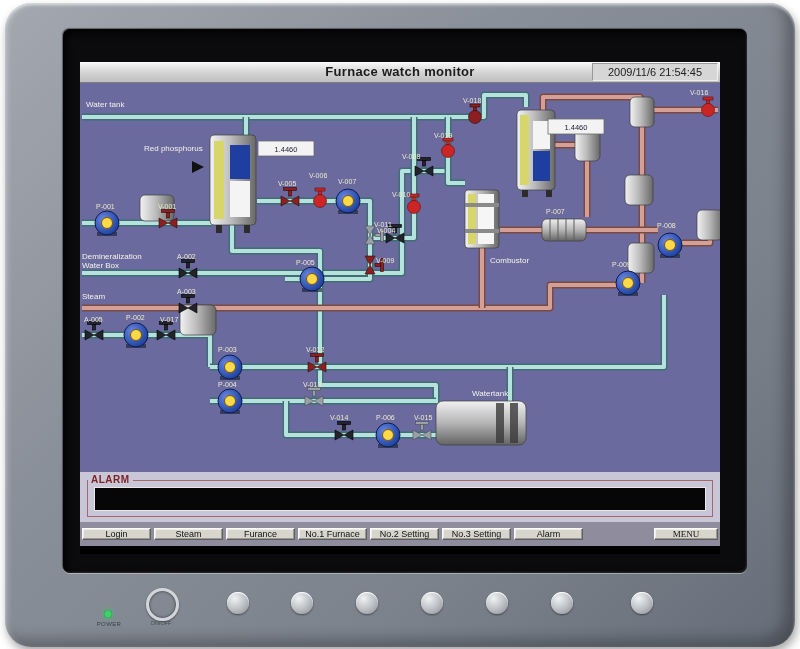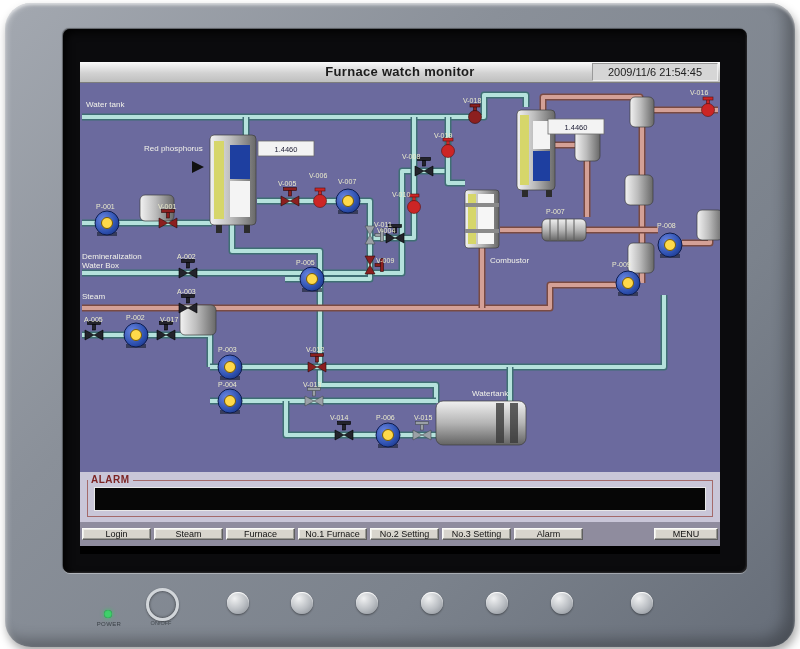--- a/index.html
+++ b/index.html
@@ -57,21 +57,21 @@
   
   .nav-row{position:relative;height:24px;background:#8f8c9e;display:flex;align-items:center;
     padding:2px;gap:3px;box-sizing:border-box;}
   .nav-btn{width:67px;background:#d8d5cd;
     border-top:1px solid #fbfbf8;border-left:1px solid #fbfbf8;
     border-right:1px solid #5f5f5f;border-bottom:1px solid #5f5f5f;
     box-shadow:inset -1px -1px 0 #9a9a94,inset 1px 1px 0 #efefe9;
     display:flex;align-items:center;justify-content:center;
     font-size:9px;color:#111;cursor:pointer;white-space:nowrap;overflow:hidden;}
   .nav-spacer{flex:1;}
-  .nav-btn.menu{width:62px;}
+  .nav-btn.menu{width:62px;font-family:Liberation Serif, serif;}
 
   
   .led{position:absolute;left:99px;top:607px;width:8px;height:8px;border-radius:50%;
     background:#3fd06a;box-shadow:0 0 4px #39c763,inset 0 0 1px #0c5b28;}
   .led-label{position:absolute;left:82px;top:618px;width:44px;text-align:center;
     font-size:6px;color:#3a4046;letter-spacing:.4px;}
   .knob{position:absolute;left:141px;top:585px;width:27px;height:27px;border-radius:50%;
     border:3px solid #d2d6da;background:transparent;
     box-shadow:inset 0 0 3px rgba(0,0,0,.65),0 1px 2px rgba(0,0,0,.45);}
   .knob-label{position:absolute;left:133px;top:617px;width:46px;text-align:center;
@@ -325,21 +325,21 @@
       <div class="alarm-panel">
         <div class="alarm-box">
           <div class="alarm-display"></div>
         </div>
         <div class="alarm-legend">ALARM</div>
       </div>
 
       <div class="nav-row">
         <div class="nav-btn">Login</div>
         <div class="nav-btn">Steam</div>
-        <div class="nav-btn">Furnace</div>
+        <div class="nav-btn">Furance</div>
         <div class="nav-btn">No.1 Furnace</div>
         <div class="nav-btn">No.2 Setting</div>
         <div class="nav-btn">No.3 Setting</div>
         <div class="nav-btn">Alarm</div>
         <div class="nav-spacer"></div>
         <div class="nav-btn menu">MENU</div>
       </div>
     </div>
 
     <div class="led"></div>

